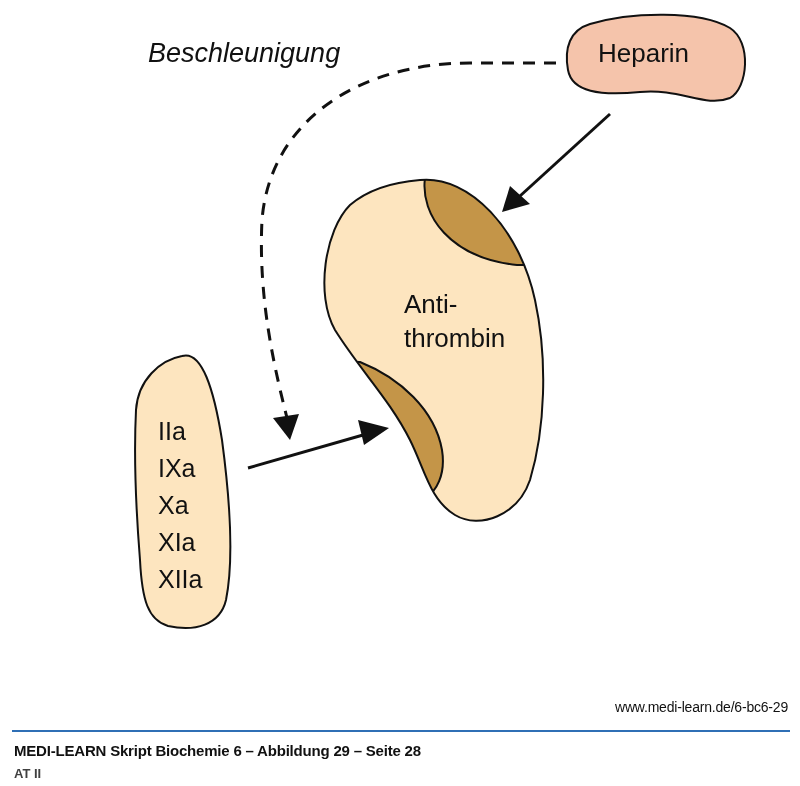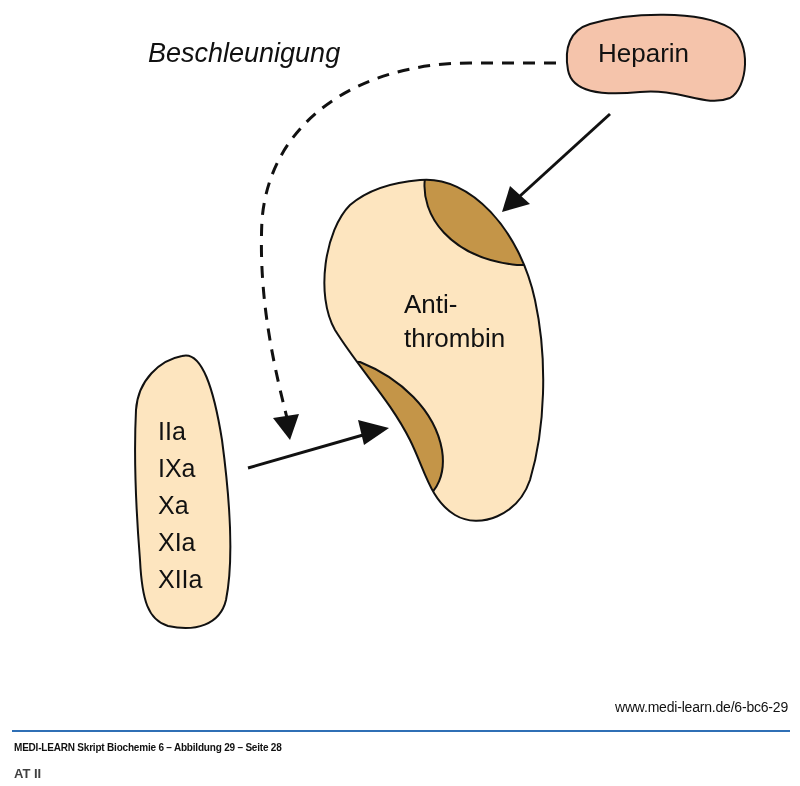--- a/index.html
+++ b/index.html
@@ -1,20 +1,20 @@
 <!DOCTYPE html>
 <html><head>
   <meta charset="utf-8">
   <style>
     html, body { margin:0; padding:0; background:#ffffff; }
     body { width:800px; height:786px; position:relative; overflow:hidden; font-family:"Liberation Sans", sans-serif; }
     svg.diagram { position:absolute; left:0; top:0; }
     .lbl { font-family:"Liberation Sans", sans-serif; fill:#111; }
     .footer-line { position:absolute; left:12px; top:730px; width:778px; height:2px; background:#2f6fb5; }
-    .footer-title { position:absolute; left:14px; top:742px; font-size:10px; font-weight:bold; color:#111; letter-spacing:-0.2px; }
+    .footer-title { position:absolute; left:14px; top:742px; font-size:15px; font-weight:bold; color:#111; letter-spacing:-0.2px; }
     .footer-url { position:absolute; right:12px; top:699px; font-size:14px; color:#111; letter-spacing:-0.2px; }
     .footer-sub { position:absolute; left:14px; top:766px; font-size:13px; font-weight:bold; color:#404040; }
   </style>
 </head>
 <body>
 
 <svg class="diagram" width="800" height="720" viewBox="0 0 800 720">
   <defs>
     <marker id="arrowhead" markerWidth="10" markerHeight="10" refX="6" refY="5" orient="auto" markerUnits="userSpaceOnUse" viewBox="0 0 10 10">
       <path d="M0,0 L10,5 L0,10 z" fill="#111"></path>

